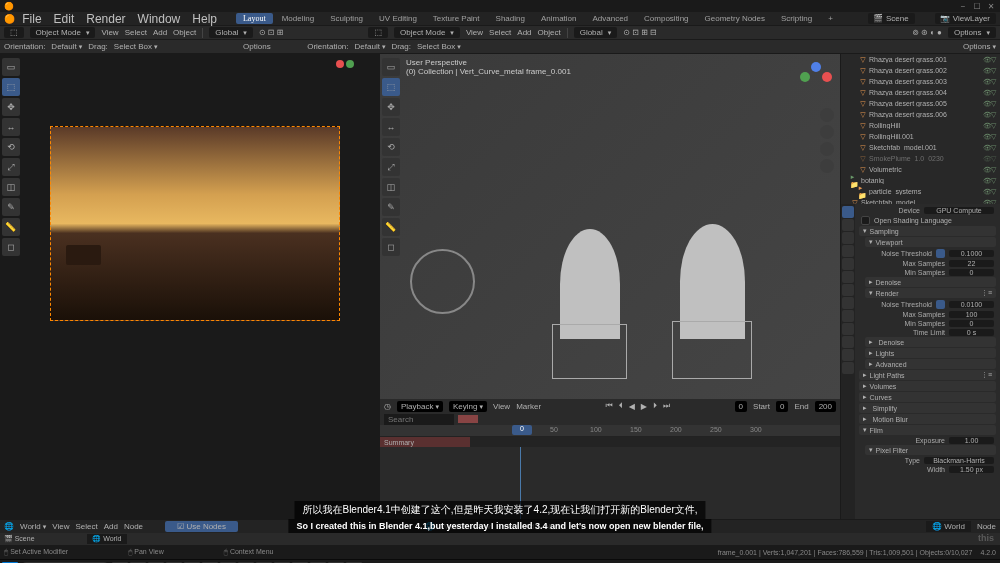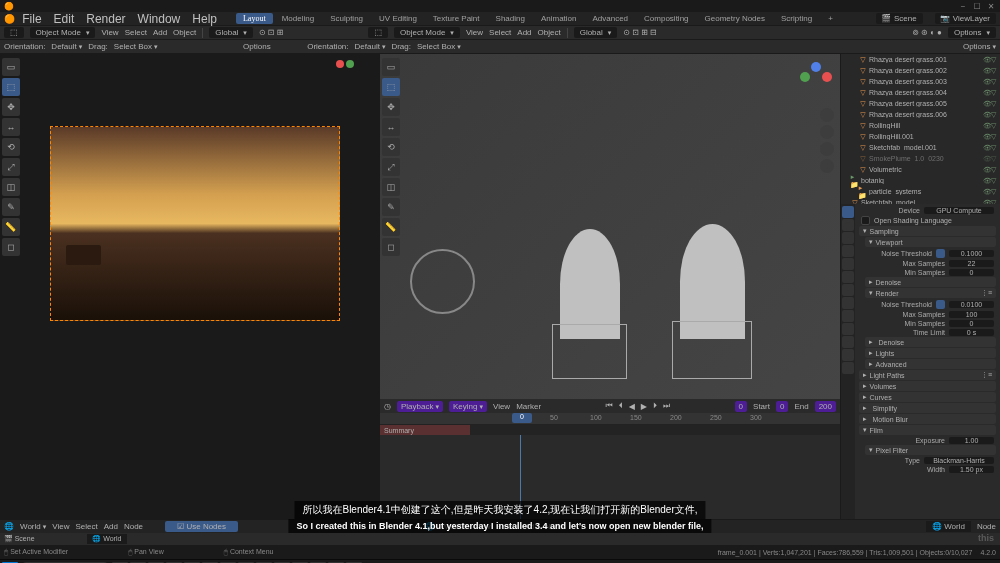--- a/index.html
+++ b/index.html
@@ -6,21 +6,21 @@
 body { width: 1000px; height: 563px; background: #232323; color: #b0b0b0; font-size: 9px; overflow: hidden; position: relative; }
 
 .titlebar { height: 12px; background: #1a1a1a; display: flex; align-items: center; padding: 0 4px; font-size: 8px; color: #888; }
 .titlebar .controls { margin-left: auto; display: flex; gap: 4px; }
 .titlebar .controls span { width: 10px; text-align: center; }
 
 .menubar { height: 14px; background: #232323; display: flex; align-items: center; padding: 0 4px; gap: 2px; border-bottom: 1px solid #1a1a1a; }
 .menubar .menuitem { padding: 1px 5px; color: #c0c0c0; font-size: 12px; }
 .menubar .tabitem { padding: 1px 7px; color: #a0a0a0; font-size: 8px; border-radius: 2px; }
 .menubar .tabitem.active { background: #3a5a8a; color: #fff; font-family: Liberation Serif, serif; }
-.menubar .right { margin-left: auto; display: flex; gap: 12px; }
+.menubar .right { margin-left: auto; display: flex; gap: 20px; }
 .menubar .field { background: #1a1a1a; padding: 1px 6px; border-radius: 2px; font-size: 8px; }
 
 .toolbar2 { height: 14px; background: #2a2a2a; display: flex; align-items: center; padding: 0 4px; gap: 6px; font-size: 8px; border-bottom: 1px solid #1a1a1a; }
 .toolbar2 .dropdown { background: #1a1a1a; padding: 1px 6px; border-radius: 2px; display: flex; align-items: center; gap: 3px; }
 .toolbar2 .sep { width: 1px; height: 10px; background: #444; }
 
 .toolbar3 { height: 14px; background: #2a2a2a; display: flex; align-items: center; padding: 0 4px; gap: 6px; font-size: 8px; border-bottom: 1px solid #1a1a1a; }
 
 .main-area { display: flex; height: 465px; }
 
@@ -42,21 +42,21 @@
 .vp-gizmo { position: absolute; right: 8px; top: 8px; width: 36px; height: 36px; }
 .vp-axis-dot { width: 10px; height: 10px; border-radius: 50%; position: absolute; font-size: 6px; }
 .vp-right-tools { position: absolute; right: 6px; top: 54px; display: flex; flex-direction: column; gap: 3px; }
 .vp-right-tools .rt { width: 14px; height: 14px; background: rgba(60,60,60,0.7); border-radius: 7px; }
 .scene-silhouette { position: absolute; left: 50px; right: 10px; bottom: 20px; top: 50px; }
 .figure { position: absolute; background: #c0c0c0; border-radius: 50% 50% 0 0; }
 .chair { position: absolute; border: 1px solid #aaa; }
 
 .timeline-area { height: 120px; background: #232323; display: flex; flex-direction: column; }
 .tl-header { height: 14px; background: #2a2a2a; display: flex; align-items: center; padding: 0 4px; gap: 6px; font-size: 8px; }
-.tl-header .btn { background: #4c1d95; padding: 1px 4px; border-radius: 2px; }
+.tl-header .btn { background: #000000; padding: 1px 4px; border-radius: 2px; }
 .tl-search { height: 12px; background: #2a2a2a; display: flex; align-items: center; padding: 0 4px; }
 .tl-search input { background: #1a1a1a; border: none; color: #888; font-size: 8px; padding: 1px 4px; width: 70px; }
 .tl-summary { height: 10px; background: #5a3030; font-size: 7px; padding: 0 4px; display: flex; align-items: center; width: 90px; }
 .tl-canvas { flex: 1; background: #2a2a2a; position: relative; }
 .tl-ruler { height: 12px; background: #333; position: relative; border-bottom: 1px solid #222; }
 .tl-marker { position: absolute; top: 0; bottom: 0; width: 1px; background: #4a7aaa; }
 .tl-marker-head { position: absolute; top: 0; width: 20px; height: 10px; background: #3a5a8a; color: #fff; font-size: 7px; text-align: center; border-radius: 2px; }
 .tl-tick { position: absolute; top: 1px; color: #888; font-size: 7px; }
 
 .right-panel { width: 160px; background: #232323; display: flex; flex-direction: column; border-left: 1px solid #1a1a1a; }
@@ -205,20 +205,24 @@
         <div class="tool active">⬚</div>
         <div class="tool">✥</div>
         <div class="tool">↔</div>
         <div class="tool">⟲</div>
         <div class="tool">⤢</div>
         <div class="tool">◫</div>
         <div class="tool">✎</div>
         <div class="tool">📏</div>
         <div class="tool">◻</div>
       </div>
+      <div class="vp-info">
+        <div>User Perspective</div>
+        <div>(0) Collection | Vert_Curve_metal frame_0.001</div>
+      </div>
       <div class="vp-gizmo">
         <div class="vp-axis-dot" style="background:#e85050;left:26px;top:10px"></div>
         <div class="vp-axis-dot" style="background:#50a050;left:4px;top:10px"></div>
         <div class="vp-axis-dot" style="background:#5080e8;left:15px;top:0"></div>
       </div>
       <div class="vp-right-tools">
         <div class="rt"></div>
         <div class="rt"></div>
         <div class="rt"></div>
         <div class="rt"></div>
@@ -247,20 +251,24 @@
         <span>▶</span>
         <span>⏵</span>
         <span>⏭</span>
         <span style="flex:1"></span>
         <span class="btn">0</span>
         <span>Start</span>
         <span class="btn">0</span>
         <span>End</span>
         <span class="btn">200</span>
       </div>
+      <div class="tl-search">
+        <input placeholder="Search" style="">
+        <div style="width:20px;height:8px;background:#884444;margin-left:4px"></div>
+      </div>
       <div class="tl-ruler">
         <span class="tl-marker-head" style="left:132px">0</span>
         <span class="tl-tick" style="left:170px">50</span>
         <span class="tl-tick" style="left:210px">100</span>
         <span class="tl-tick" style="left:250px">150</span>
         <span class="tl-tick" style="left:290px">200</span>
         <span class="tl-tick" style="left:330px">250</span>
         <span class="tl-tick" style="left:370px">300</span>
       </div>
       <div style="display:flex">

